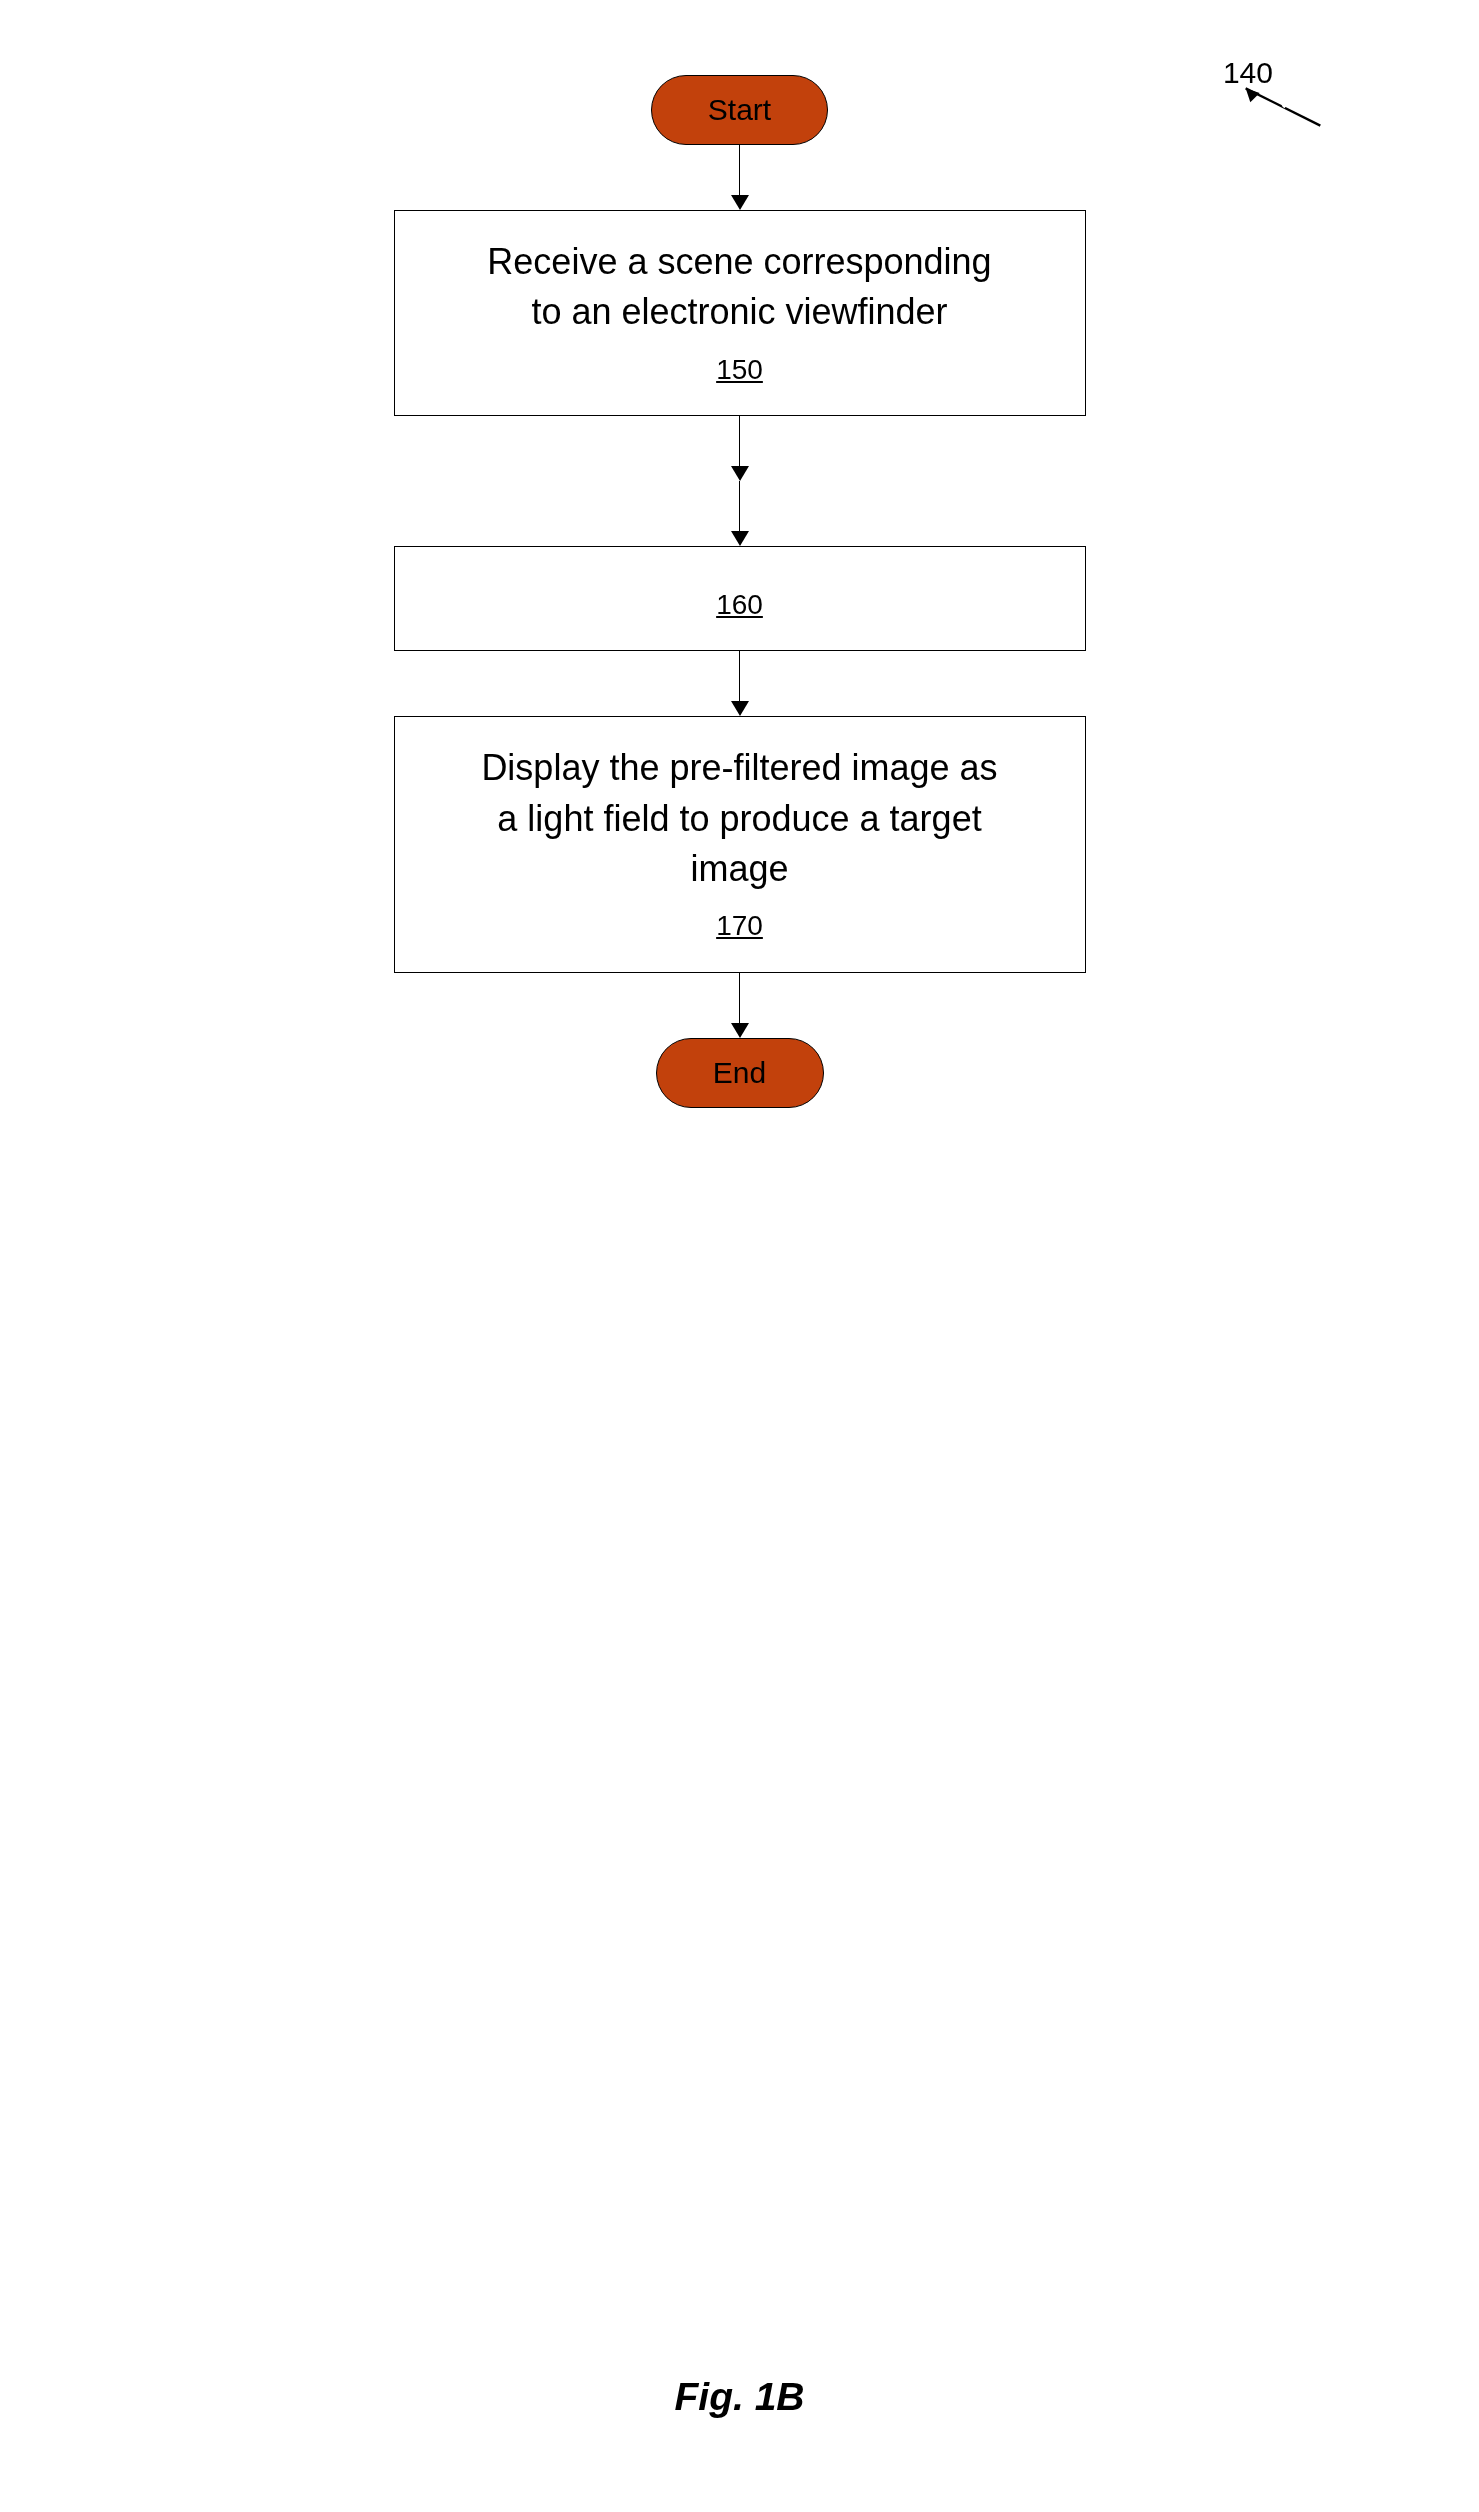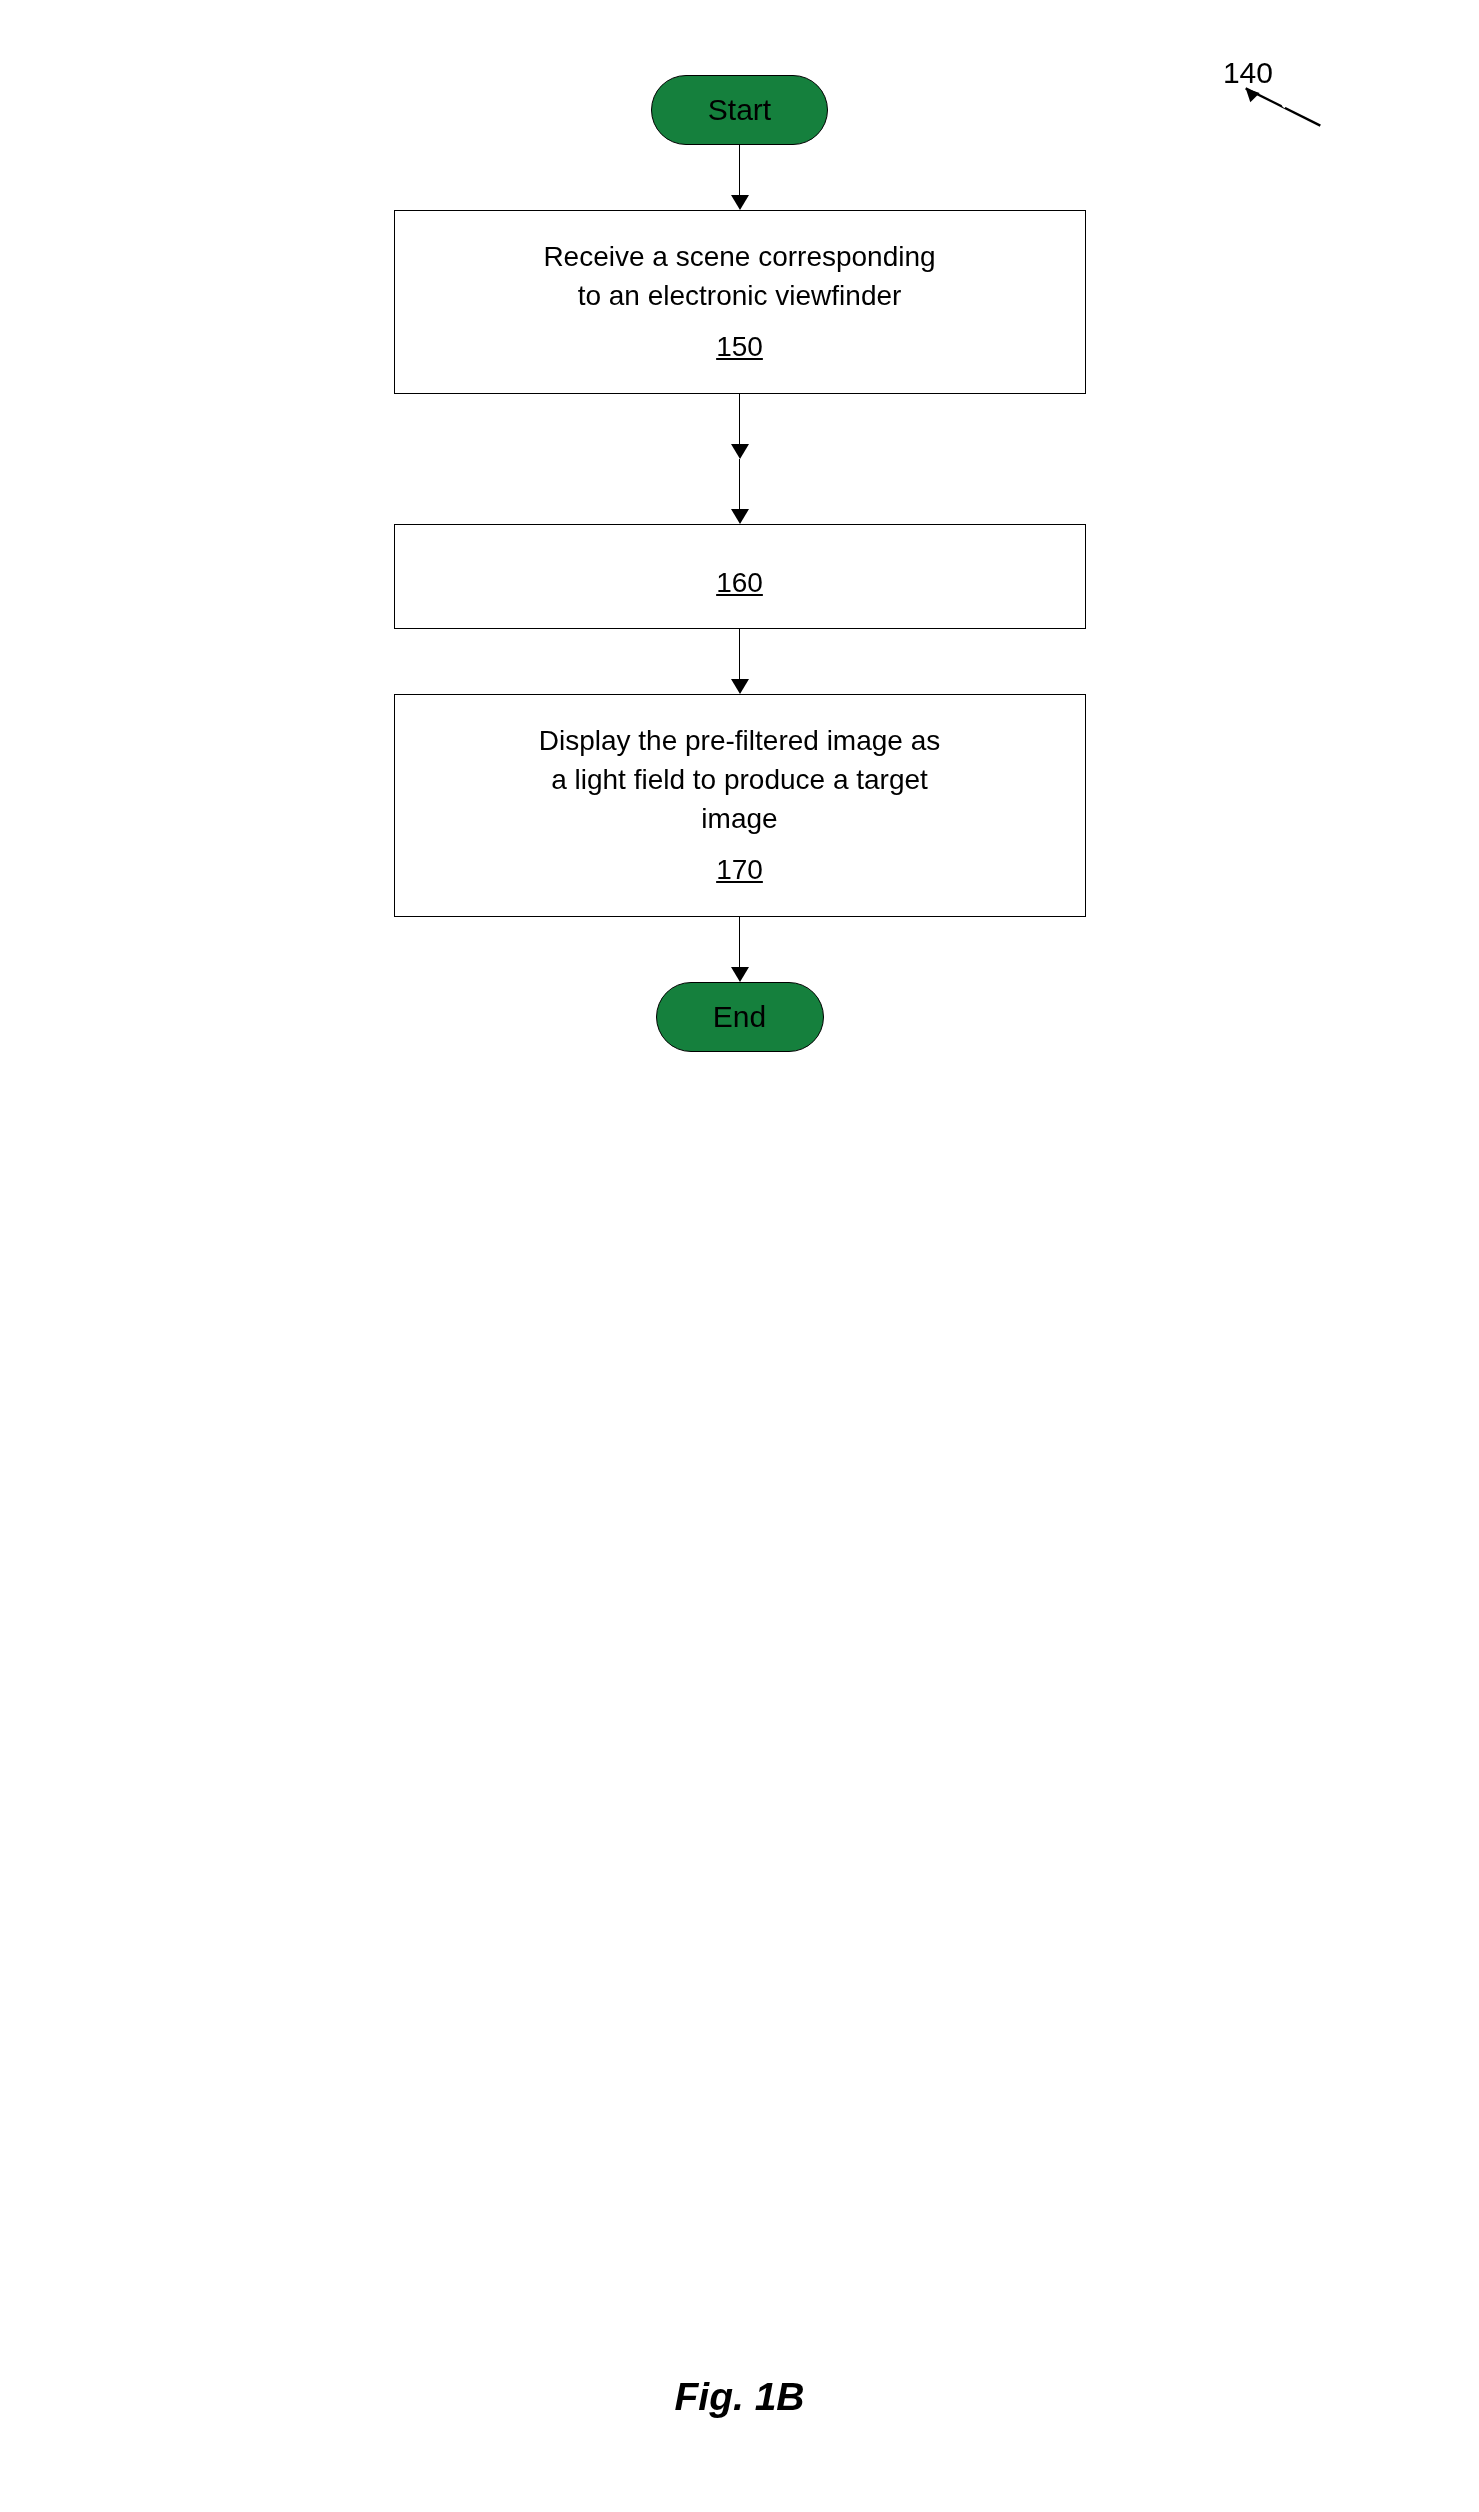--- a/index.html
+++ b/index.html
@@ -53,40 +53,40 @@
       margin-top: 0;
     }
 
     
     .oval-node {
       border: 1.9px solid #000;
       border-radius: 47px;
       padding: 17px 56px;
       font-size: 30px;
       color: #000;
-      background: #15803d;
+      background: #c2410c;
       text-align: center;
       min-width: 168px;
     }
 
     
     .rect-node {
       border: 1.9px solid #000;
       padding: 26px 37px;
       font-size: 28px;
       color: #000;
       background: #fff;
       text-align: center;
       width: 692px;
       line-height: 1.4;
     }
 
     .rect-node .node-label {
       display: block;
-      font-size: 28px;
+      font-size: 36px;
       line-height: 1.4;
     }
 
     .rect-node .node-ref {
       display: block;
       font-size: 28px;
       text-decoration: underline;
       margin-top: 12px;
     }
 

